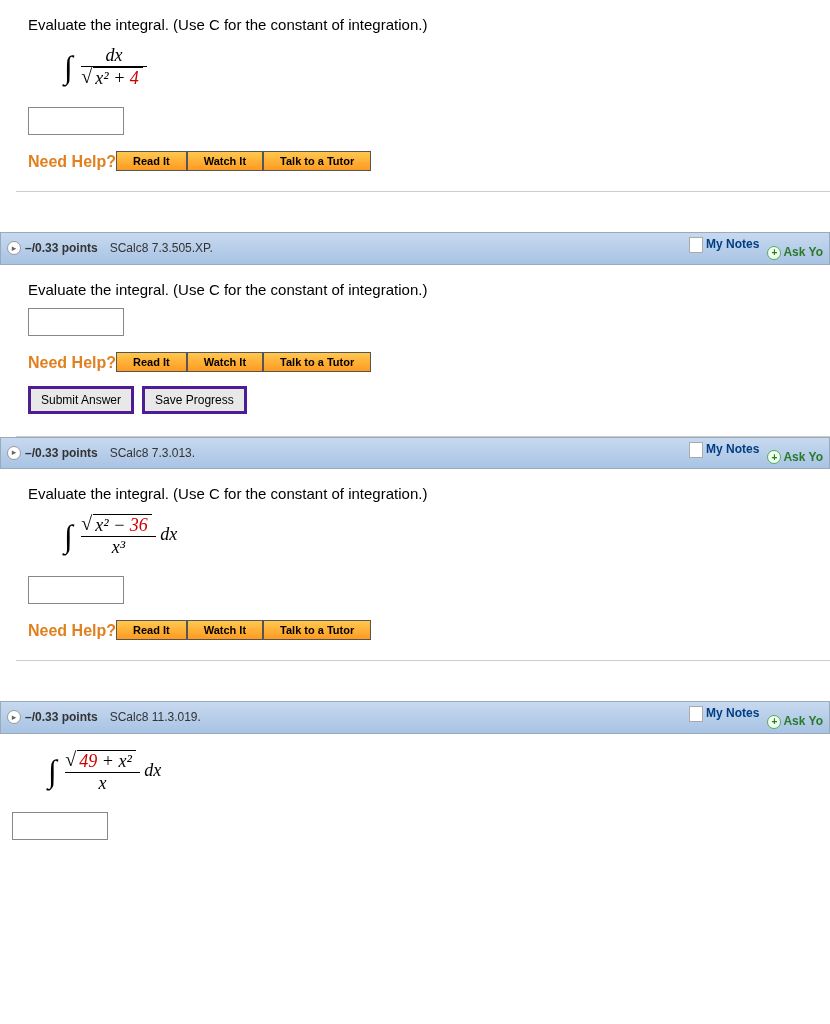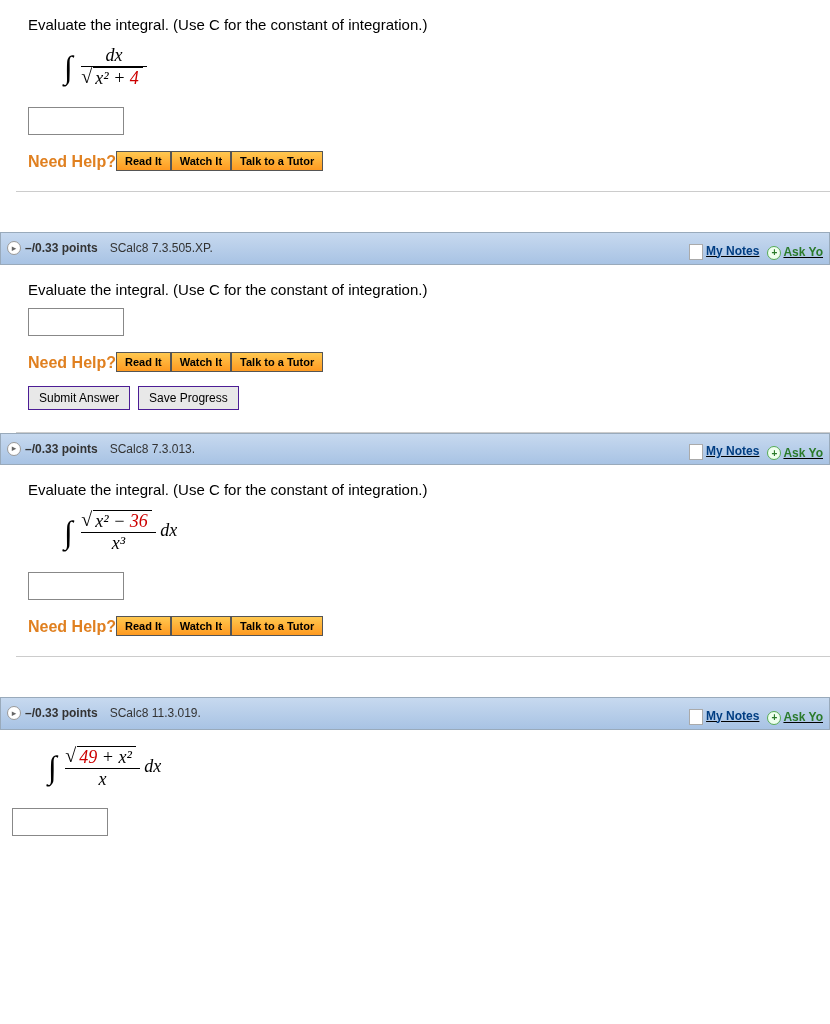--- a/index.html
+++ b/index.html
@@ -2,40 +2,40 @@
 <html><head>
 <meta charset="utf-8">
 <style>
 body { margin:0; font-family:Arial,Helvetica,sans-serif; font-size:14px; color:#000; background:#fff; }
 .question { border-bottom:1px solid #ccc; padding:8px 8px 14px;margin-left:16px; }
 .header-bar { background:linear-gradient(#c7d9ef,#a8c3e4); border:1px solid #9ab; padding:4px 6px; display:flex; align-items:center; justify-content:space-between; font-size:12px; }
 .header-left { display:flex; align-items:center; gap:4px; }
 .expand-icon { width:12px; height:12px; background:#fff; border:1px solid #999; border-radius:50%; display:flex; align-items:center; justify-content:center; font-size:9px; color:#666; line-height:1; }
 .points { font-weight:bold; color:#333; }
 .source { color:#333; margin-left:8px; }
-.header-right { display:flex; align-items:flex-end; gap:8px;text-decoration:underline; }
+.header-right { display:flex; align-items:flex-start; gap:8px; }
 .my-notes { font-weight:bold; color:#003d82; cursor:pointer; }
 .note-icon { display:inline-block; width:12px; height:14px; background:#fff; border:1px solid #aaa; vertical-align:middle; margin-right:3px; }
 .ask { font-weight:bold; color:#2a7a2a; cursor:pointer;margin-top:8px; }
 .plus-icon { display:inline-flex; width:12px; height:12px; border:1px solid #5a5; border-radius:50%; align-items:center; justify-content:center; font-size:10px; color:#2a7a2a; margin-right:2px; background:#efe; }
 .prompt { padding:8px 4px 4px; font-size:15px; }
 .math-row { padding:8px 40px 12px; font-family:'Times New Roman',serif; font-size:18px; font-style:italic; }
 .integral { font-size:32px; font-style:normal; display:inline-block; vertical-align:middle; margin-right:4px; }
 .sqrt { display:inline-block; border-top:1.5px solid #000; padding:0 4px 0 2px; position:relative; margin-left:8px; }
 .sqrt::before { content:"√"; position:absolute; left:-12px; top:-3px; font-style:normal; font-size:20px; }
 .frac { display:inline-block; text-align:center; vertical-align:middle; }
 .frac .num { display:block; border-bottom:1.5px solid #000; padding:0 4px; }
 .frac .den { display:block; padding:0 4px;font-family:Liberation Serif, serif; }
 .red { color:#c00; }
 .answer-input { width:90px; height:24px; border:1px solid #888; margin:6px 4px 10px; }
 .need-help { display:flex; align-items:flex-end; gap:0; padding:6px 4px; }
 .need-help-label { font-weight:bold; color:#e08020; font-size:16px; }
-.help-btn { background:linear-gradient(#ffc850,#ff9a20); border:1px solid #555; padding:3px 8px; font-weight:bold; font-size:11px; cursor:pointer; color:#000; }
+.help-btn { background:linear-gradient(#ffc850,#ff9a20); border:1px solid #555; padding:3px 16px; font-weight:bold; font-size:11px; cursor:pointer; color:#000; }
 .action-row { padding:8px 4px; display:flex; gap:8px; }
-.action-btn { background:#e8e8e8; border:1px solid #4c1d95; padding:4px 10px; font-size:12px; cursor:pointer;text-align:right; }
+.action-btn { background:#e8e8e8; border:3px solid #4c1d95; padding:4px 10px; font-size:12px; cursor:pointer;text-align:right; }
 .spacer-top { height:40px; }
 </style>
 </head>
 <body>
 
 <div class="question">
   <div class="prompt">
     <span>Evaluate the integral. (Use C for the constant of integration.)</span>
   </div>
   <div class="math-row">

